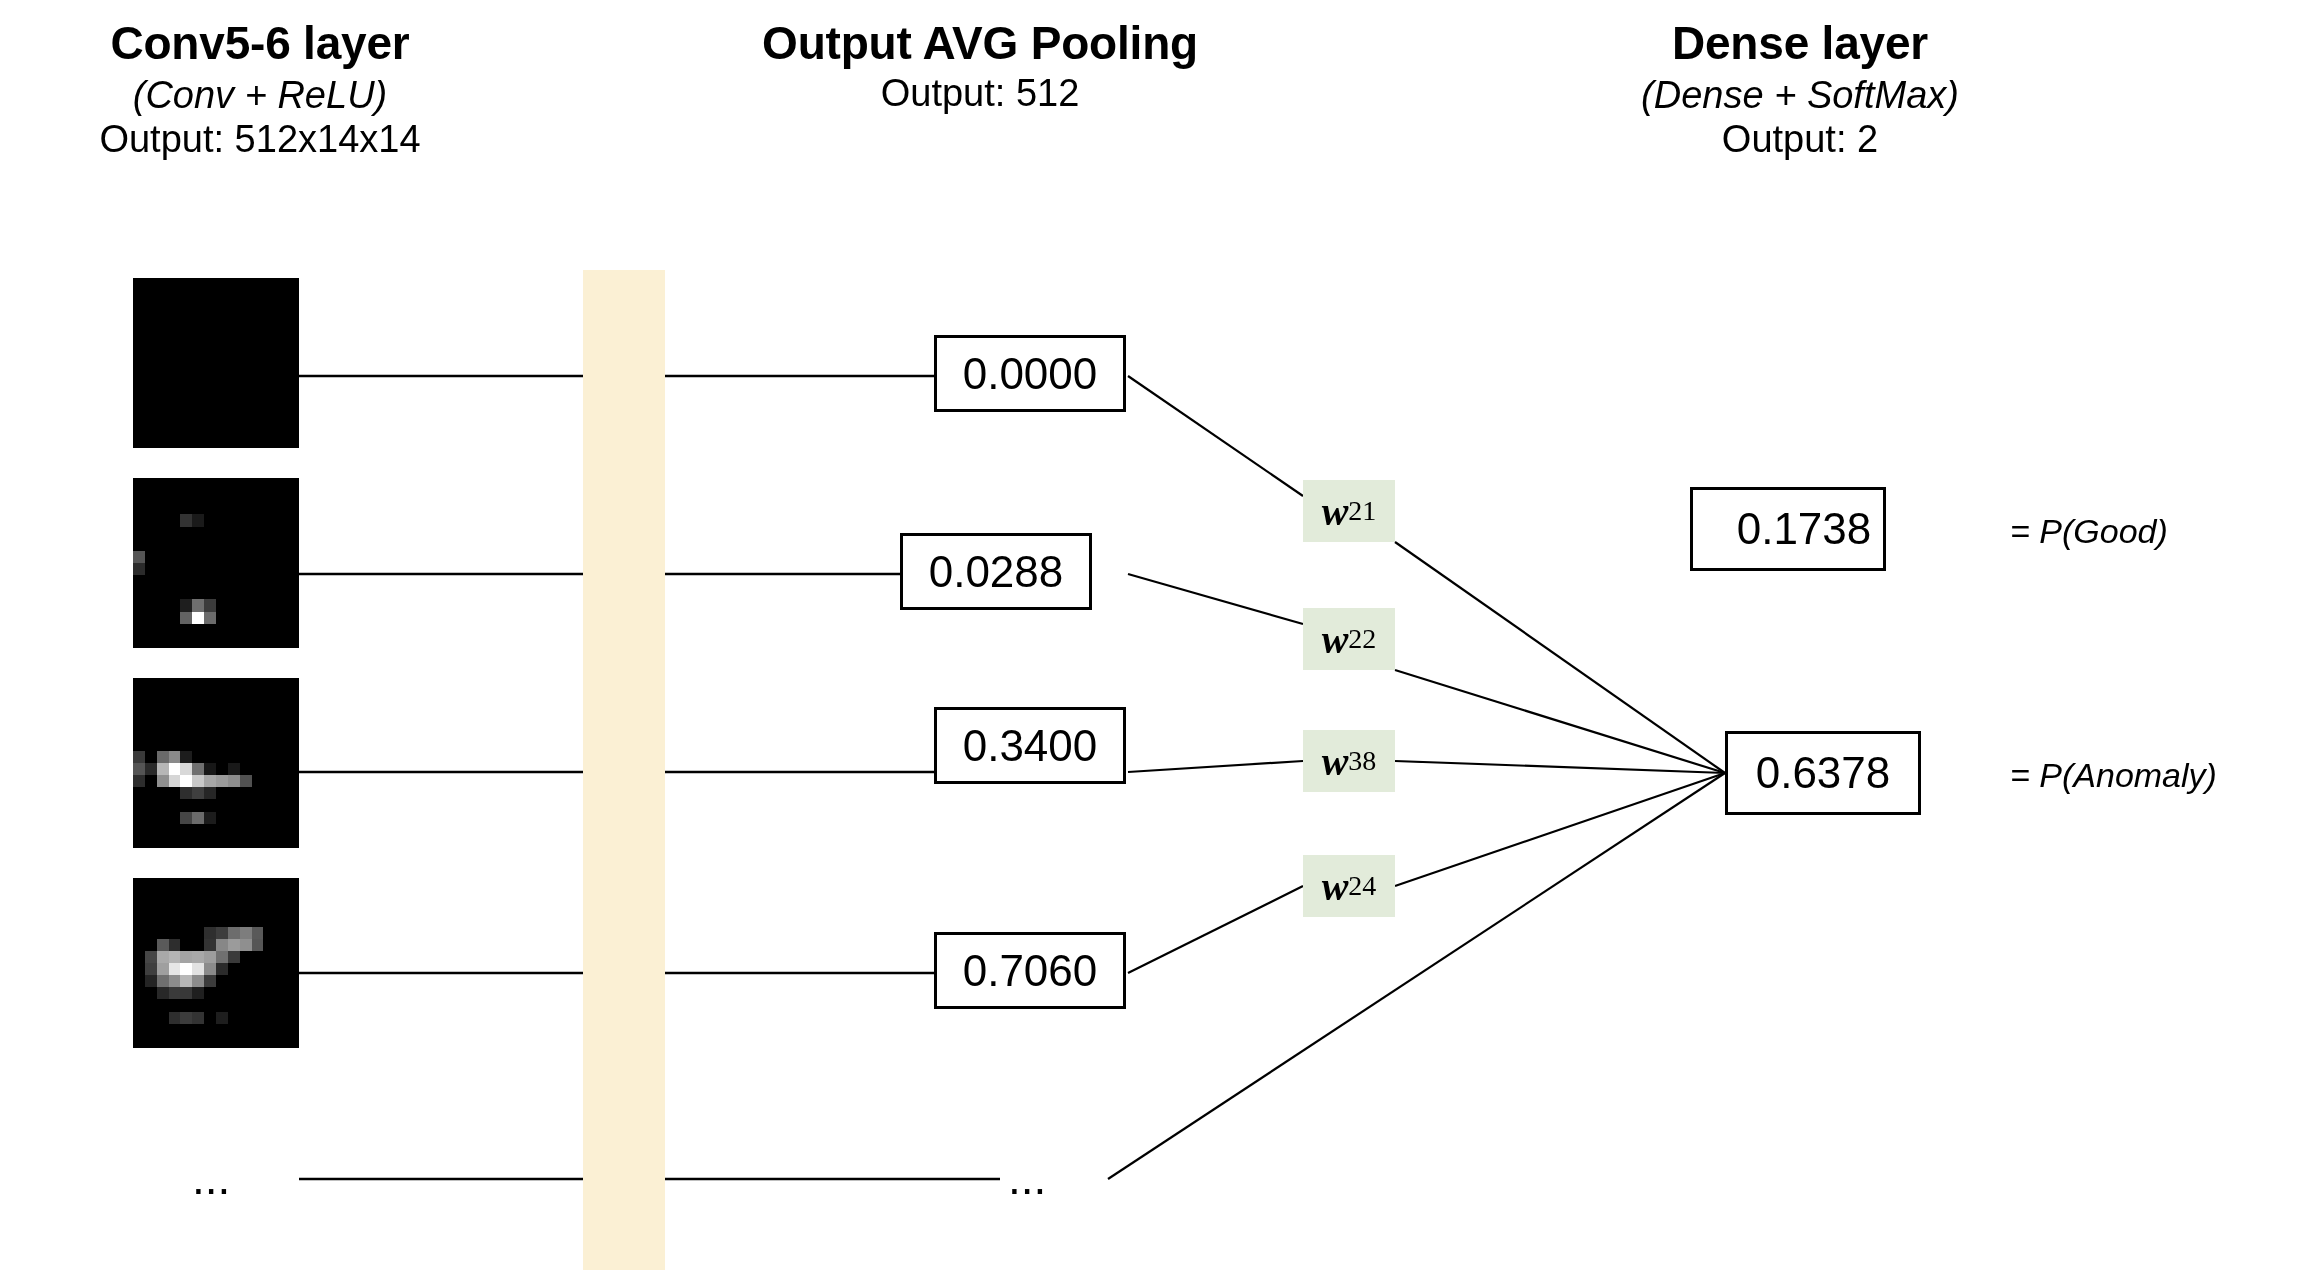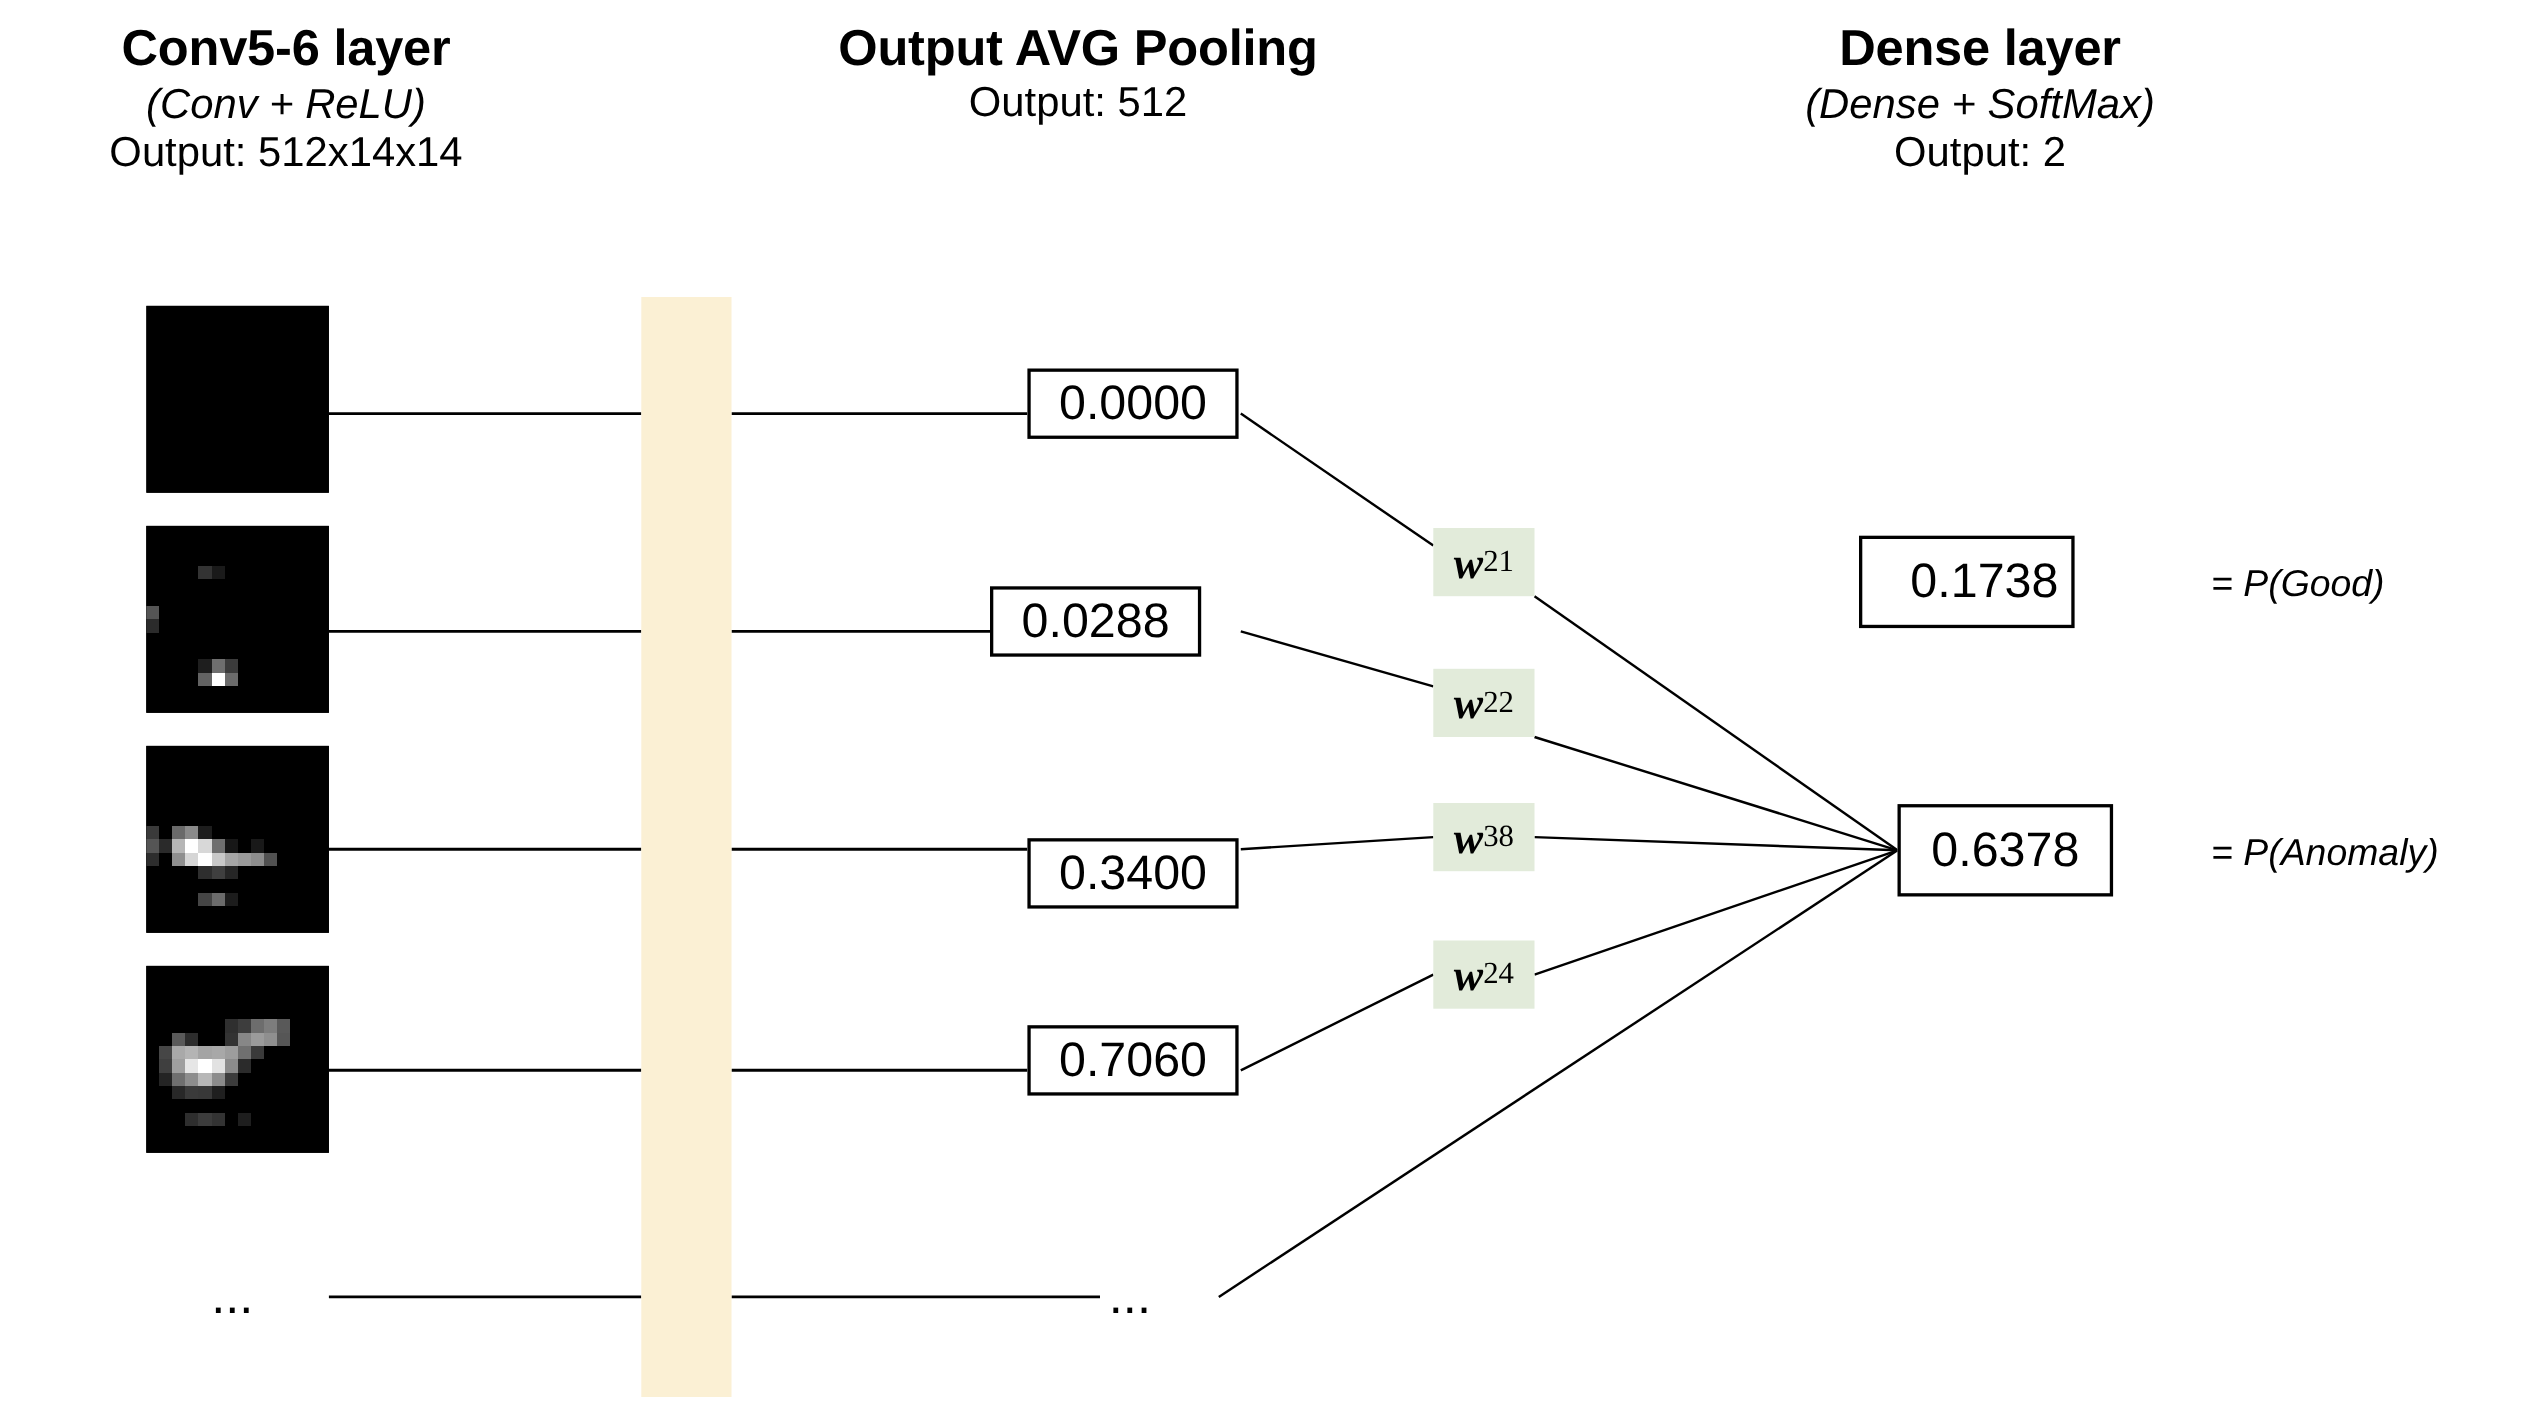--- a/index.html
+++ b/index.html
@@ -86,32 +86,32 @@
     justify-content: center;
     font-size: 42px;
     font-weight: normal;
     white-space: nowrap;
     pointer-events: none;
   }
 
   .val-box {
     position: absolute;
     width: 192px;
-    height: 64px;
+    height: 77px;
     border: 3px solid #000000;
     background: #ffffff;
     display: flex;
     align-items: center;
     justify-content: center;
     font-size: 44px;
     box-sizing: border-box;
   }
   #gap-box-1 { left: 934px; top: 335px; }
   #gap-box-2 { left: 900px; top: 533px; }
-  #gap-box-3 { left: 934px; top: 762px; }
+  #gap-box-3 { left: 934px; top: 707px; }
   #gap-box-4 { left: 934px; top: 932px; }
 
   .out-box {
     position: absolute;
     width: 196px;
     height: 84px;
     border: 3px solid #000000;
     background: #ffffff;
     display: flex;
     align-items: center;

